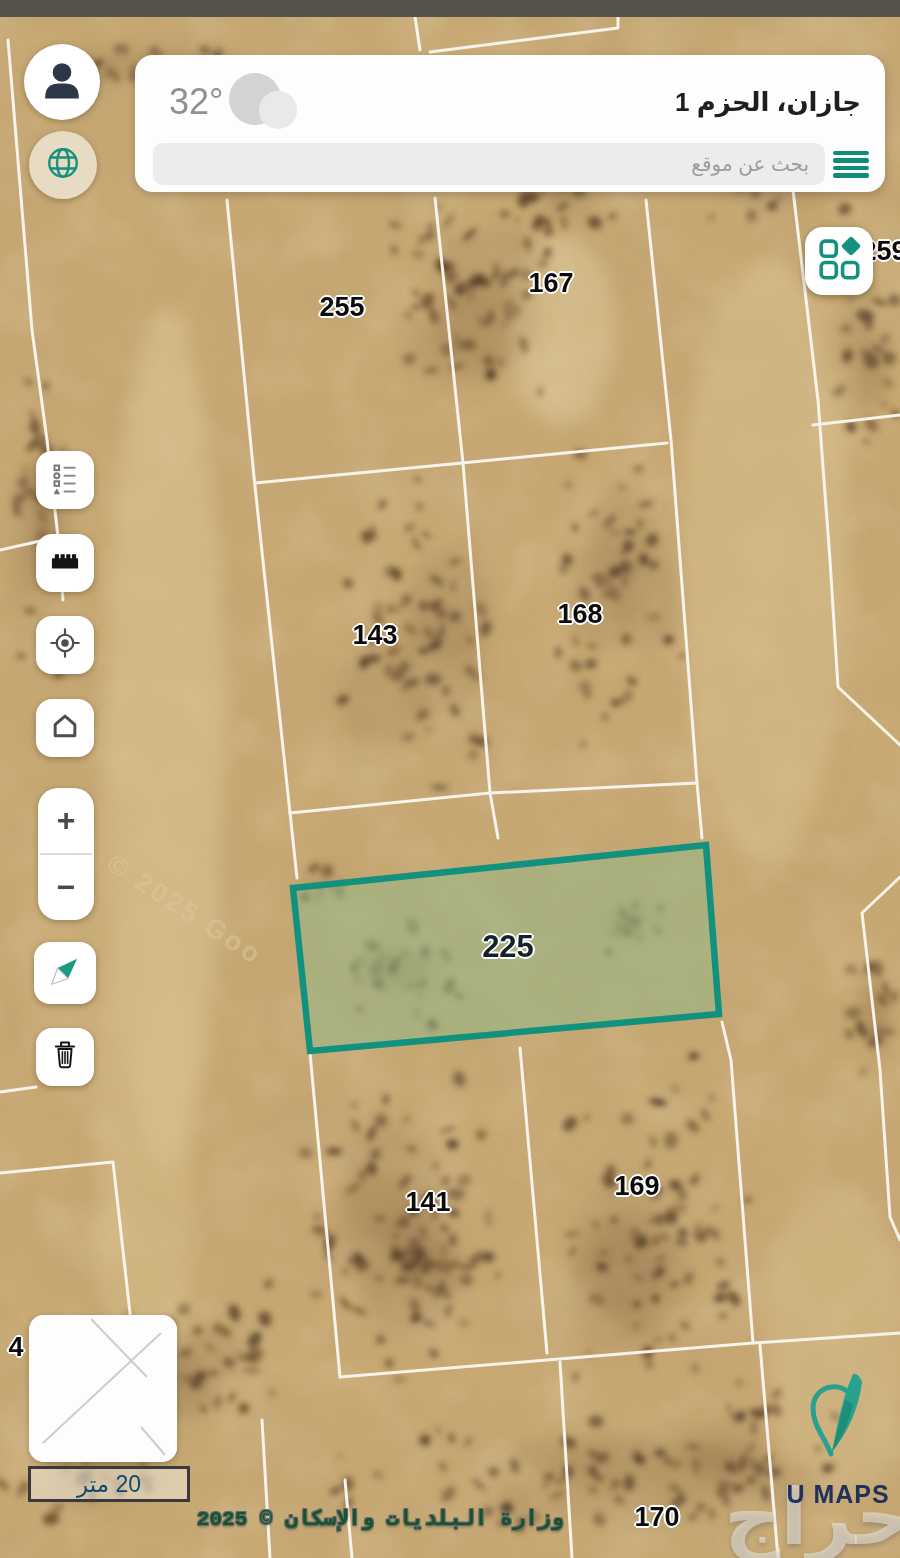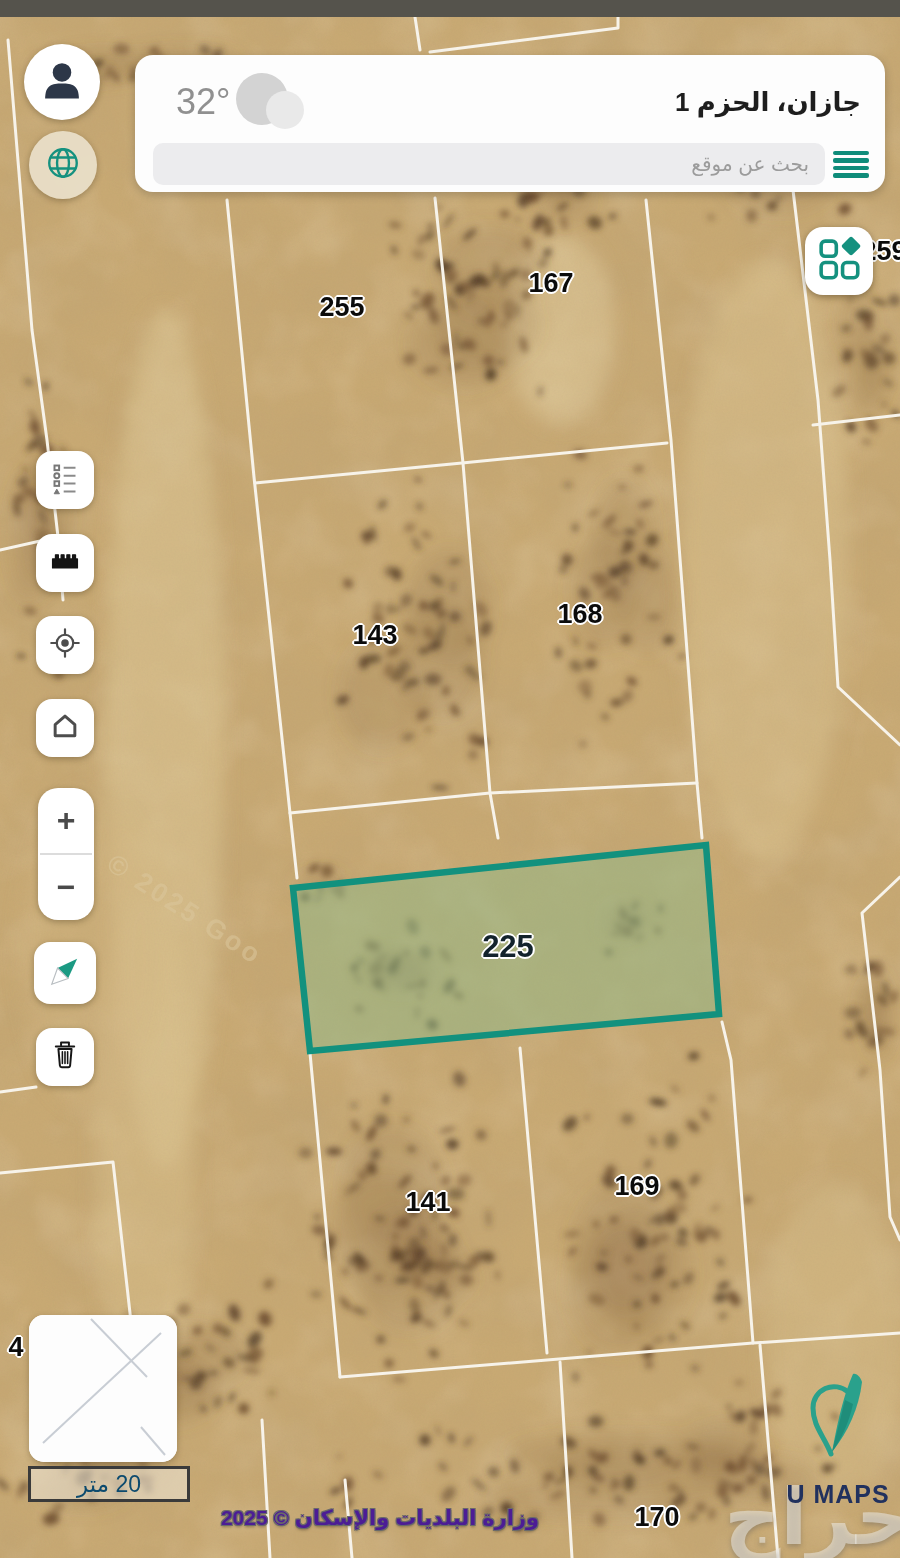--- a/index.html
+++ b/index.html
@@ -22,21 +22,21 @@
 
   
   .round-btn{position:absolute;border-radius:50%;display:flex;align-items:center;justify-content:center;
     box-shadow:0 2px 6px rgba(40,30,10,0.3);z-index:45;}
   .avatar-btn{left:24px;top:44px;width:76px;height:76px;background:#fff;}
   .globe-btn{left:29px;top:131px;width:68px;height:68px;background:rgba(233,223,202,0.92);}
 
   
   .header-card{position:absolute;left:135px;top:55px;width:750px;height:137px;background:#fdfdfd;border-radius:18px;
     box-shadow:0 3px 10px rgba(0,0,0,0.2);z-index:44;padding:0;}
-  .hc-row1{display:flex;justify-content:space-between;align-items:center;height:82px;padding:6px 24px 0 12px;margin-left:29px;}
+  .hc-row1{display:flex;justify-content:space-between;align-items:center;height:82px;padding:6px 24px 0 34px;}
   .weather{display:flex;align-items:center;}
   .temp{font-size:36px;color:#909090;font-weight:400;}
   .cloud{position:relative;width:80px;height:62px;margin-left:2px;}
   .cloud .c1{position:absolute;left:4px;top:2px;width:52px;height:52px;border-radius:50%;background:#d3d3d3;}
   .cloud .c2{position:absolute;left:34px;top:20px;width:38px;height:38px;border-radius:50%;background:#e9e9e9;}
   .loc-title{font-size:26px;font-weight:700;color:#1e1e1e;}
   .hc-row2{display:flex;flex-direction:row-reverse;align-items:center;padding:0 16px 0 18px;gap:8px;}
   .hamburger{width:36px;height:34px;display:flex;flex-direction:column;justify-content:center;gap:3px;cursor:pointer;}
   .hamburger i{display:block;height:4.5px;border-radius:2px;background:#0f8c7a;}
   .search-input{flex:1;height:42px;background:#ececee;border:none;border-radius:10px;outline:none;
@@ -61,22 +61,22 @@
 
   
   .scalebar{position:absolute;left:28px;top:1466px;width:162px;height:36px;background:rgba(236,228,212,0.6);
     border:3px solid #3a3a3a;box-sizing:border-box;z-index:22;display:flex;align-items:center;justify-content:center;}
   .scalebar span{font-size:23px;color:#0c4a6e;font-weight:400;}
 
   
   .umaps{position:absolute;left:782px;top:1370px;width:112px;text-align:center;z-index:22;}
   .umaps .txt{font-size:25px;font-weight:700;color:#21315e;letter-spacing:1px;margin-top:14px;}
 
-  .attribution{position:absolute;left:0;top:1506px;width:760px;text-align:center;font-size:21px;font-weight:700;color:#4c1d95;
-    text-shadow:-1px -1px 0 #6a6a6a,1px -1px 0 #6a6a6a,-1px 1px 0 #6a6a6a,1px 1px 0 #6a6a6a,0 2px 3px rgba(0,0,0,.35);z-index:21;}
+  .attribution{position:absolute;left:0;top:1506px;width:760px;text-align:center;font-size:21px;font-weight:700;color:#14532d;
+    text-shadow:-1px -1px 0 #6a6a6a,1px -1px 0 #6a6a6a,-1px 1px 0 #6a6a6a,1px 1px 0 #6a6a6a,0 2px 3px rgba(0,0,0,.35);z-index:21;font-family:Liberation Mono, monospace;}
 
   .brand-wm{position:absolute;right:-12px;top:1478px;font-size:78px;font-weight:700;color:rgba(236,235,230,0.55);
     text-shadow:0 3px 5px rgba(110,105,95,0.45);z-index:21;line-height:1;}
 </style>
 </head>
 <body>
 
 <div id="screen">
 
   <svg id="map-svg" viewBox="0 0 900 1558">

